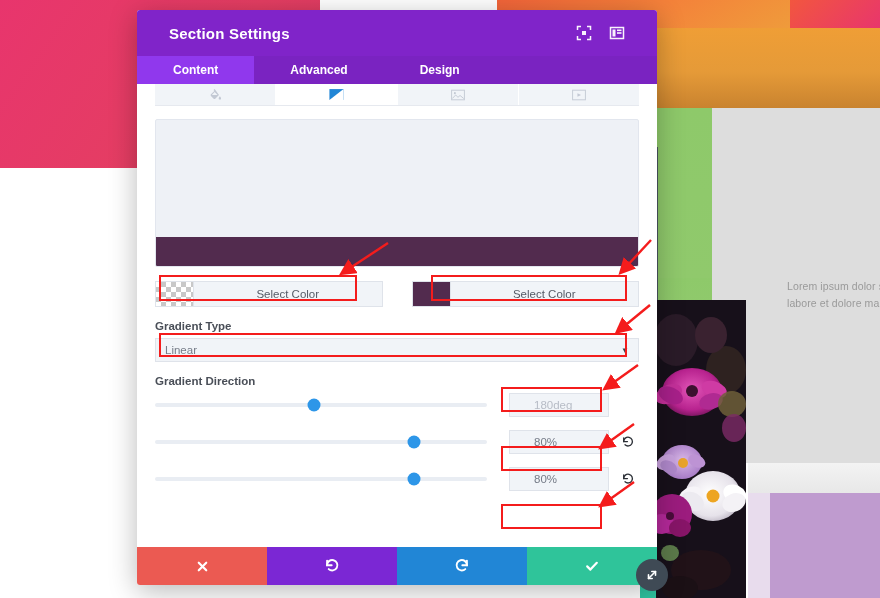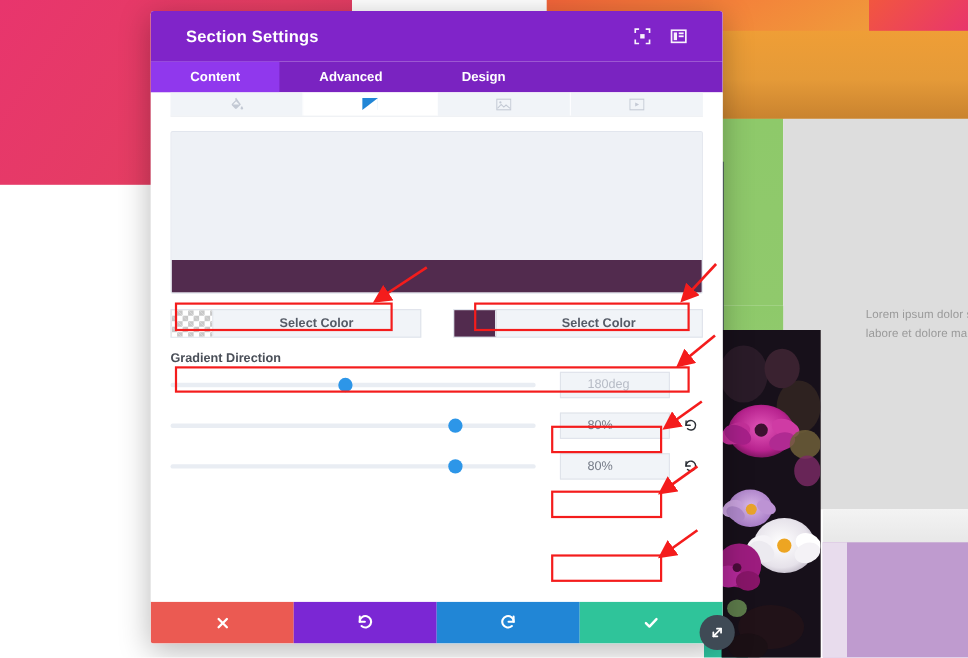--- a/index.html
+++ b/index.html
@@ -129,21 +129,21 @@
   .bgtype:last-child { border-right:none; }
   .bgtype.active { background:#ffffff; }
 
   
   .preview {
     margin-top:13px; height:148px; border:1px solid #e2e6ee; border-radius:2px;
     background: linear-gradient(180deg, #eef1f6 0%, #eef1f6 80%, #522b4e 80%, #522b4e 100%);
   }
 
   
-  .colorrow { display:flex; margin-top:14px; gap:29px;font-weight:bold; }
+  .colorrow { display:flex; margin-top:14px; gap:29px; }
   .colorbtn {
     flex:1 1 0; height:26px; display:flex; align-items:stretch;
     border:1px solid #dfe3ea; background:#f1f4f8; cursor:pointer; position:relative;
   }
   .swatch { width:38px; flex:0 0 38px; border-right:1px solid #dfe3ea; }
   .swatch.transparent {
     background-image:
       linear-gradient(45deg,#c8c8c8 25%, transparent 25%, transparent 75%, #c8c8c8 75%),
       linear-gradient(45deg,#c8c8c8 25%, transparent 25%, transparent 75%, #c8c8c8 75%);
     background-size:10px 10px; background-position:0 0, 5px 5px; background-color:#ffffff;
@@ -351,20 +351,27 @@
         <div class="colorbtn">
           <span class="swatch transparent"></span>
           <span class="colorlabel">Select Color</span>
         </div>
         <div class="colorbtn">
           <span class="swatch" style="background:#522b4e"></span>
           <span class="colorlabel">Select Color</span>
         </div>
       </div>
 
+      <div class="field">
+        <div class="flabel">Gradient Type</div>
+        <div class="select">
+          <span>Linear</span>
+          <span class="caret">▼</span>
+        </div>
+      </div>
 
       <div class="field">
         <div class="flabel">Gradient Direction</div>
         <div class="sliderrow">
           <div class="track">
             <span class="knob" style="left:48%"></span>
           </div>
           <div class="numbox placeholder">180deg</div>
           <div class="resetbtn"></div>
         </div>

